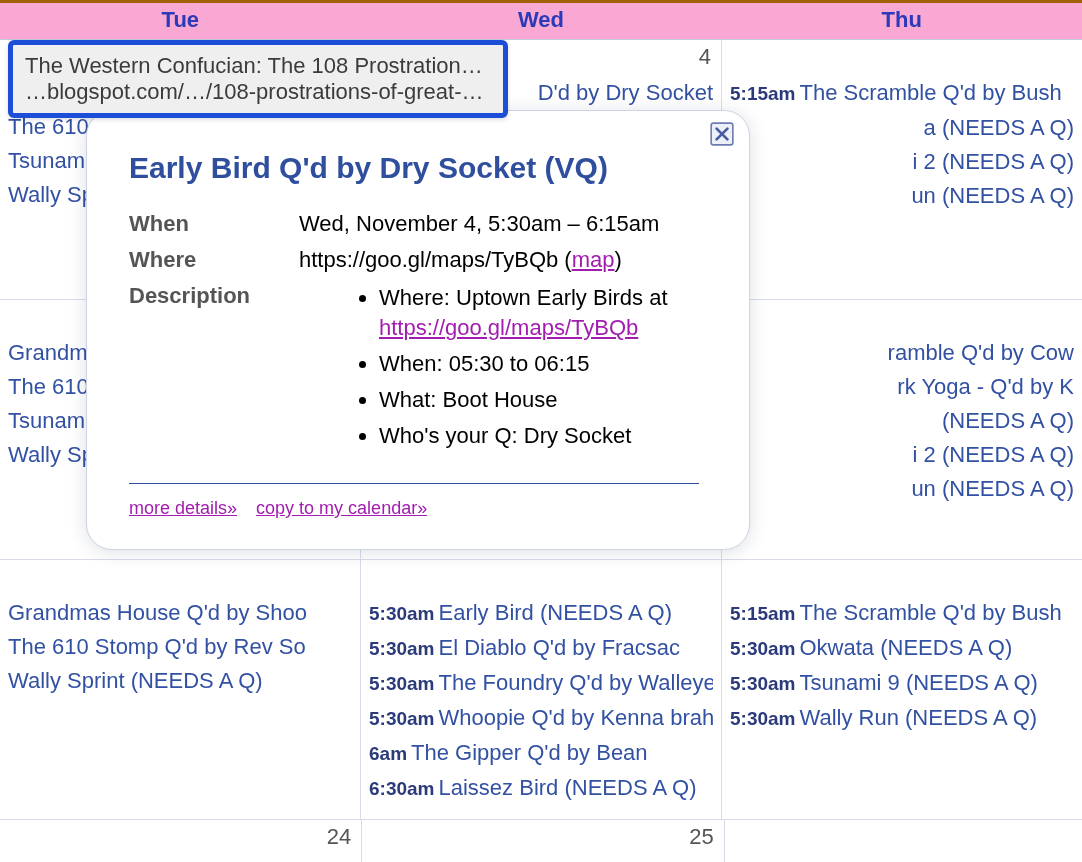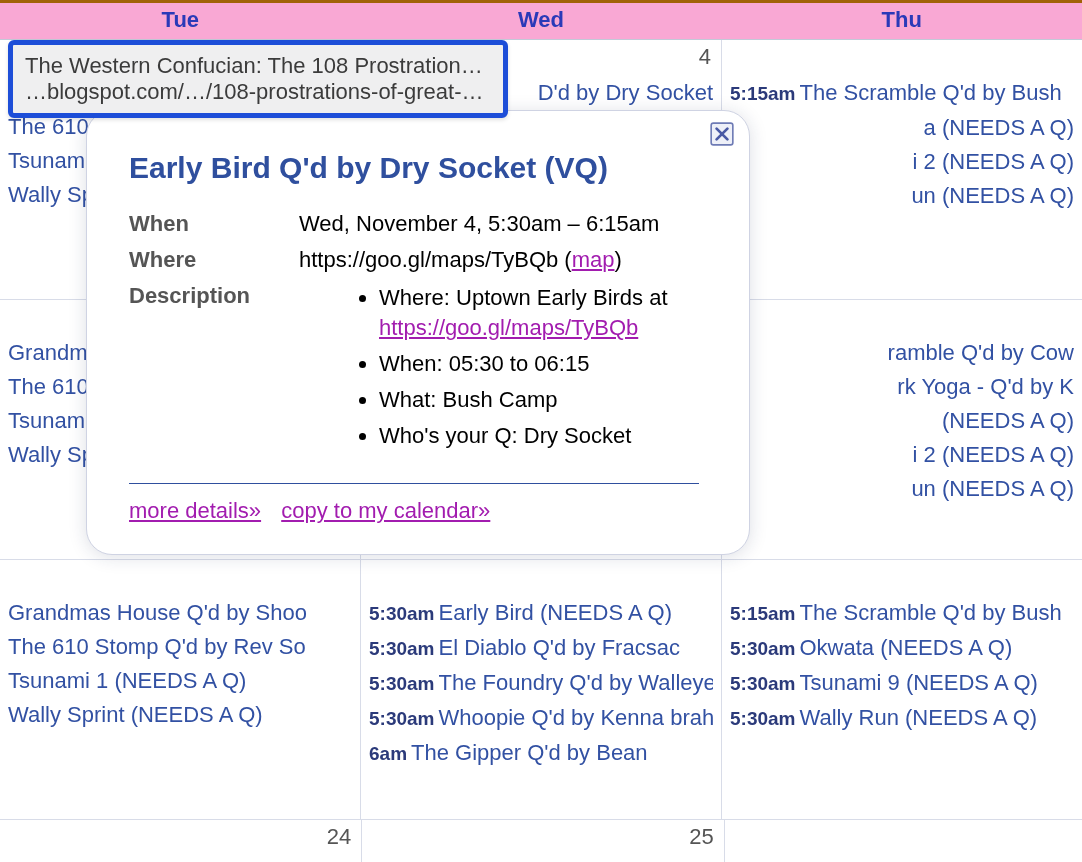--- a/index.html
+++ b/index.html
@@ -37,21 +37,21 @@
     width: 26px; height: 26px; cursor: pointer;
   }
   .bubble h2 { color: #2f4f9e; font-size: 30px; font-weight: bold; margin-bottom: 26px; }
   .bubble .row { display: flex; margin-bottom: 10px; }
   .bubble .row .label { width: 170px; color: #555; font-weight: bold; }
   .bubble .row .value { flex: 1; color: #000; }
   .bubble ul { list-style: disc; margin-left: 80px; padding-left: 0; }
   .bubble ul li { margin-bottom: 6px; line-height: 30px; }
   a { color: #a21caf; text-decoration: underline; }
   .bubble .divider { border: none; border-top: 1px solid #2f4f9e; margin: 26px 0 14px 0; }
-  .bubble .actions { font-size: 22px; }
+  .bubble .actions { font-size: 18px; }
   .bubble .actions a { margin-right: 14px; }
 </style>
 </head>
 <body>
 
 <div class="calendar">
 
   <div class="header-row">
     <div class="header-cell">Tue</div>
     <div class="header-cell">Wed</div>
@@ -91,29 +91,29 @@
       <div class="event" style="text-align:right"> (NEEDS A Q)</div>
       <div class="event" style="text-align:right">i 2 (NEEDS A Q)</div>
       <div class="event" style="text-align:right">un (NEEDS A Q)</div>
     </div>
   </div>
 
   <div class="week-row" style="min-height:260px">
     <div class="day-cell">
       <div class="event">Grandmas House Q'd by Shoo</div>
       <div class="event">The 610 Stomp Q'd by Rev So</div>
-      <div class="event">Tsunami 1 (NEEDS A Q)</div>
       <div class="event">Wally Sprint (NEEDS A Q)</div>
     </div>
     <div class="day-cell">
       <div class="event"><span class="time">5:30am</span><span>Early Bird (NEEDS A Q)</span></div>
       <div class="event"><span class="time">5:30am</span><span>El Diablo Q'd by Fracsac</span></div>
       <div class="event"><span class="time">5:30am</span><span>The Foundry Q'd by Walleye</span></div>
       <div class="event"><span class="time">5:30am</span><span>Whoopie Q'd by Kenna brah</span></div>
       <div class="event"><span class="time">6am</span><span>The Gipper Q'd by Bean</span></div>
+      <div class="event"><span class="time">6:30am</span><span>Laissez Bird (NEEDS A Q)</span></div>
     </div>
     <div class="day-cell">
       <div class="event"><span class="time">5:15am</span><span>The Scramble Q'd by Bush</span></div>
       <div class="event"><span class="time">5:30am</span><span>Okwata (NEEDS A Q)</span></div>
       <div class="event"><span class="time">5:30am</span><span>Tsunami 9 (NEEDS A Q)</span></div>
       <div class="event"><span class="time">5:30am</span><span>Wally Run (NEEDS A Q)</span></div>
     </div>
   </div>
 
   <div class="week-row" style="min-height:40px">
@@ -153,21 +153,21 @@
     </div>
 
     <div class="row" style="align-items:flex-start">
       <div class="label">Description</div>
       <div class="value">
         <ul>
           <li>
             <span>Where: Uptown Early Birds at </span><a href="#">https://goo.gl/maps/TyBQb</a>
           </li>
           <li>When: 05:30 to 06:15</li>
-          <li>What: Bush Camp</li>
+          <li>What: Boot House</li>
           <li>Who's your Q: Dry Socket</li>
         </ul>
       </div>
     </div>
 
     <hr class="divider">
 
     <div class="actions">
       <a href="#">more details»</a>
       <a href="#">copy to my calendar»</a>

